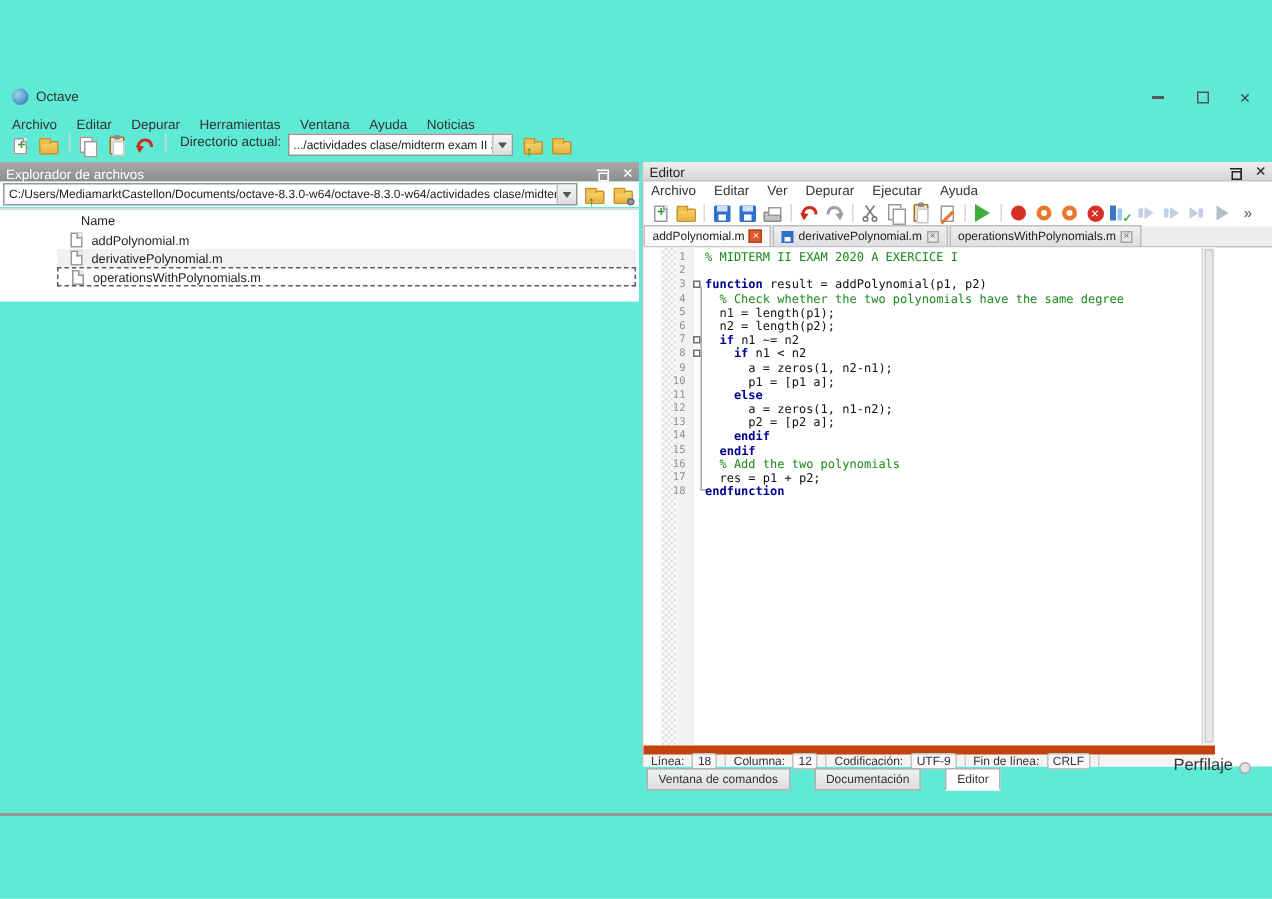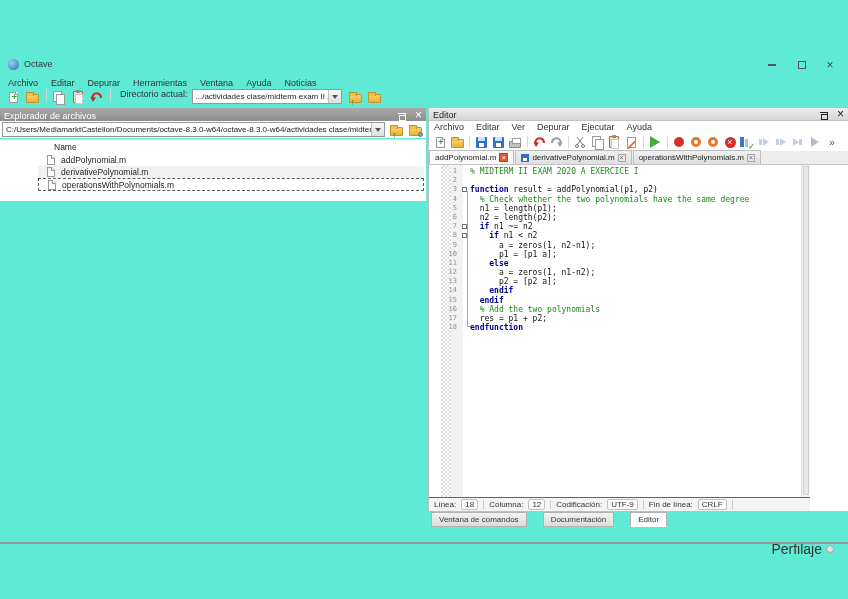--- a/index.html
+++ b/index.html
@@ -117,30 +117,30 @@
 .cl .ln{width:31px;text-align:right;padding-right:3px;color:#8f8f8f;font-size:7px;line-height:9.2px;flex:none}
 .cl .fb{width:10px;position:relative;flex:none}
 .fb .box{position:absolute;left:2px;top:2px;width:5px;height:5px;border:1px solid #6f6f6f;background:#fff}
 .cl .ct{flex:1}
 .kw{color:#00008f;font-weight:bold}
 .com{color:#1a8a1a}
 .pl{color:#111}
 .scrollbar{position:absolute;right:0;top:0;width:9px;height:100%;background:#f3f3f3;border-left:1px solid #dadada}
 .thumb{position:absolute;left:1px;right:1px;top:1px;bottom:2px;background:#e7e7e7;border:1px solid #cfcfcf}
 
-.estatus{position:absolute;left:0;top:389px;width:381px;height:14px;background:#f4f4f4;border-top:1px solid #c2410c;
+.estatus{position:absolute;left:0;top:389px;width:381px;height:14px;background:#f4f4f4;border-top:6px solid #c2410c;
   display:flex;align-items:center;gap:5px;padding-left:5px;font-size:8px;color:#333}
 .chip{border:1px solid #c2c2c2;background:#fbfbfb;padding:0 3px;border-radius:2px}
 .ssep{width:1px;height:9px;background:#ccc}
 
 
 .bottomtabs{position:absolute;left:431px;top:512px;height:15px;display:flex;gap:16px;font-size:8px;color:#333}
 .btab{display:flex;align-items:center;padding:0 7px;border:1px solid #b2b2b2;background:linear-gradient(#f2f2f2,#dcdcdc);height:15px;white-space:nowrap}
 .btab.active{background:#fff;border-bottom-color:#fff}
-.appstatus{position:absolute;right:14px;top:541px;display:flex;align-items:center;gap:4px;font-size:14px;color:#333}
+.appstatus{position:absolute;right:14px;top:504px;display:flex;align-items:flex-end;gap:4px;font-size:11px;color:#333}
 .led{width:8px;height:8px;border-radius:50%;background:#e2e2e2;border:1px solid #a8a8a8}
 .bottomline{position:absolute;left:0;top:542px;width:848px;height:2px;background:#969696}
 </style>
 </head>
 <body>
 
 <div class="screen">
 
   <div class="titlebar">
     <span class="logo"></span>

